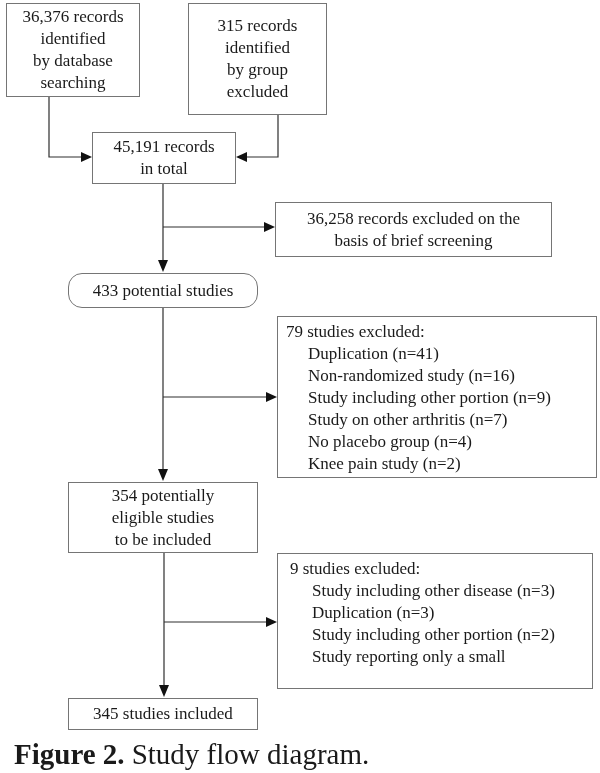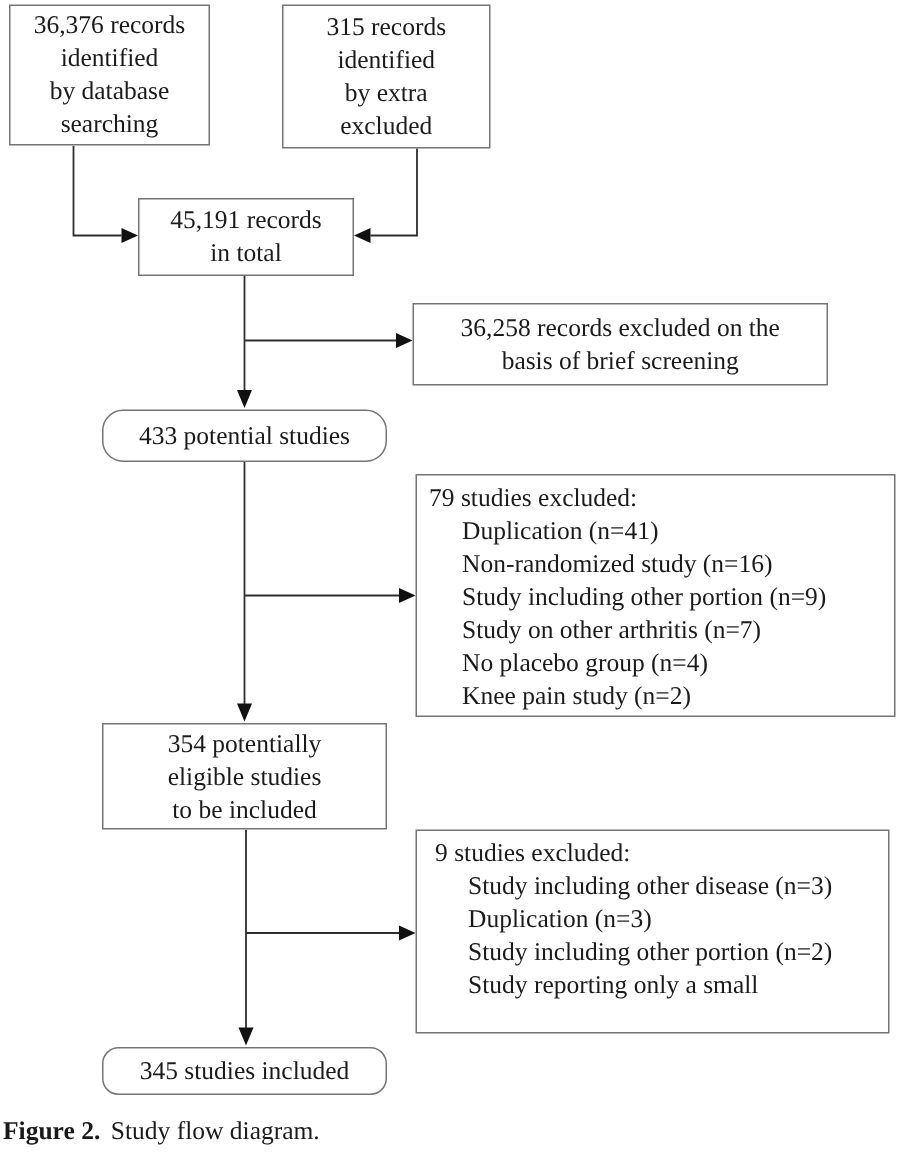--- a/index.html
+++ b/index.html
@@ -41,23 +41,23 @@
     position: absolute;
     left: 0; top: 0;
     width: 600px;
     height: 773px;
     pointer-events: none;
   }
   #connectors path { stroke: #2e2e2e; stroke-width: 1.2; fill: none; }
   #connectors polygon { fill: #111111; stroke: none; }
   .caption {
     position: absolute;
-    left: 2px;
+    left: 14px;
     top: 741px;
-    font-size: 17px;
+    font-size: 29px;
     line-height: 26px;
     white-space: nowrap;
   }
   .caption .cap-label { font-weight: bold; margin-right: 7px; }
 </style>
 </head>
 <body>
 
 <div id="canvas">
 
@@ -88,24 +88,24 @@
     <polygon points="266,617 266,627 277,622"></polygon>
   </svg>
 
   <div class="box centered" style="left:6px; top:3px; width:134px; height:94px;">
     <div>36,376 records</div>
     <div>identified</div>
     <div>by database</div>
     <div>searching</div>
   </div>
 
-  <div class="box centered" style="left:188px; top:3px; width:139px; height:96px;text-align:center;">
+  <div class="box centered" style="left:188px; top:3px; width:139px; height:112px;text-align:center;">
     <div>315 records</div>
     <div>identified</div>
-    <div>by extra</div>
+    <div>by group</div>
     <div>excluded</div>
   </div>
 
   <div class="box centered" style="left:92px; top:132px; width:144px; height:52px;">
     <div>45,191 records</div>
     <div>in total</div>
   </div>
 
   <div class="box centered" style="left:275px; top:202px; width:277px; height:55px;">
     <div>36,258 records excluded on the</div>
@@ -133,21 +133,21 @@
   </div>
 
   <div class="box listbox" style="left:277px; top:553px; width:316px; height:136px;padding-left:12px;">
     <div class="hdr">9 studies excluded:</div>
     <div class="item">Study including other disease (n=3)</div>
     <div class="item">Duplication (n=3)</div>
     <div class="item">Study including other portion (n=2)</div>
     <div class="item">Study reporting only a small</div>
   </div>
 
-  <div class="box centered" style="left:68px; top:698px; width:190px; height:32px;border-radius:11px;">
+  <div class="box centered" style="left:68px; top:698px; width:190px; height:32px;">
     <div>345 studies included</div>
   </div>
 
   <div class="caption">
     <span class="cap-label">Figure 2.</span><span>Study flow diagram.</span>
   </div>
 
 </div>
 
 </body></html>

